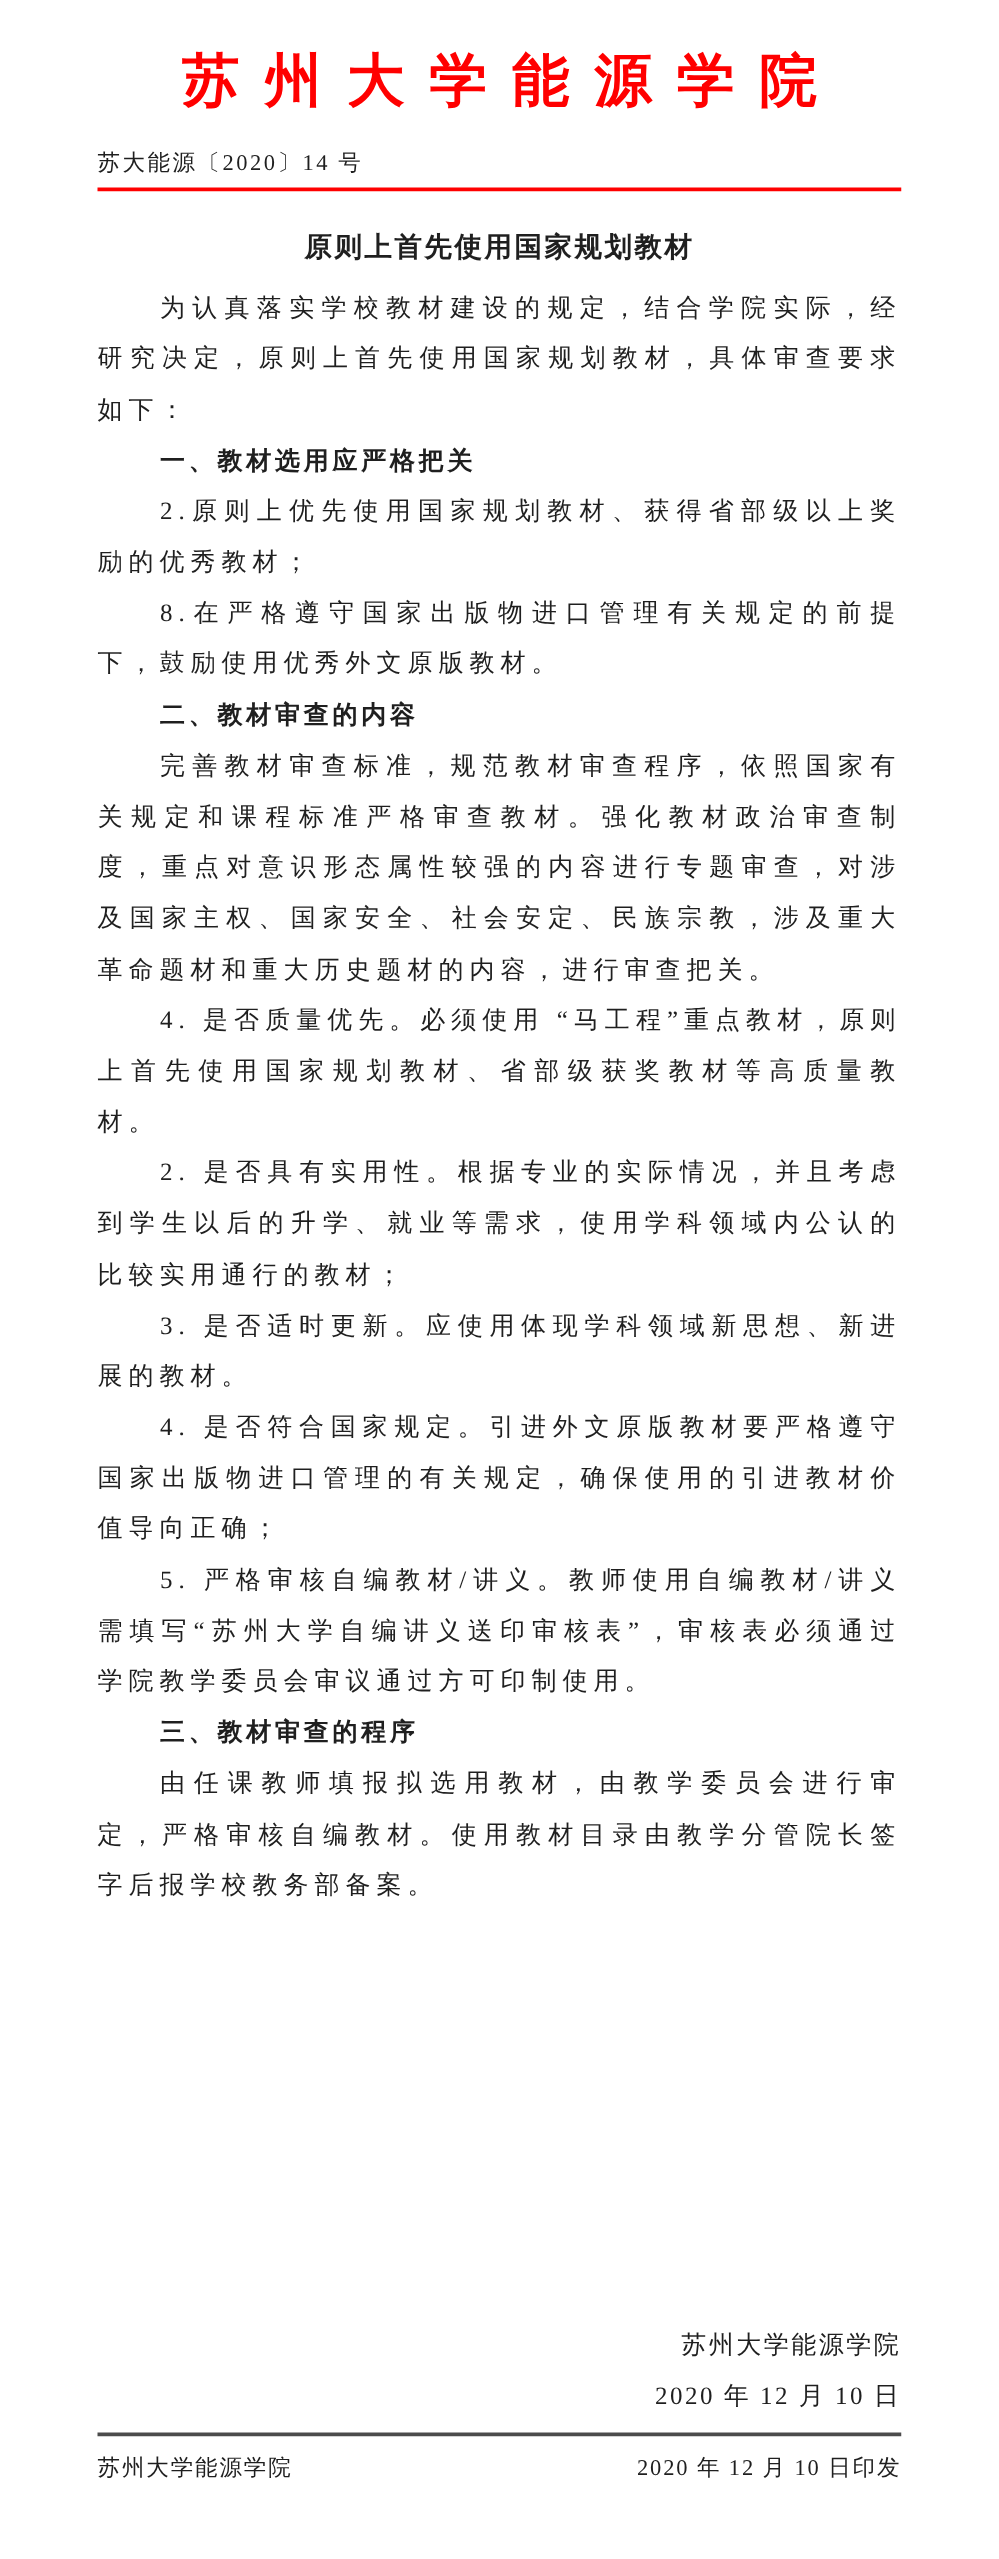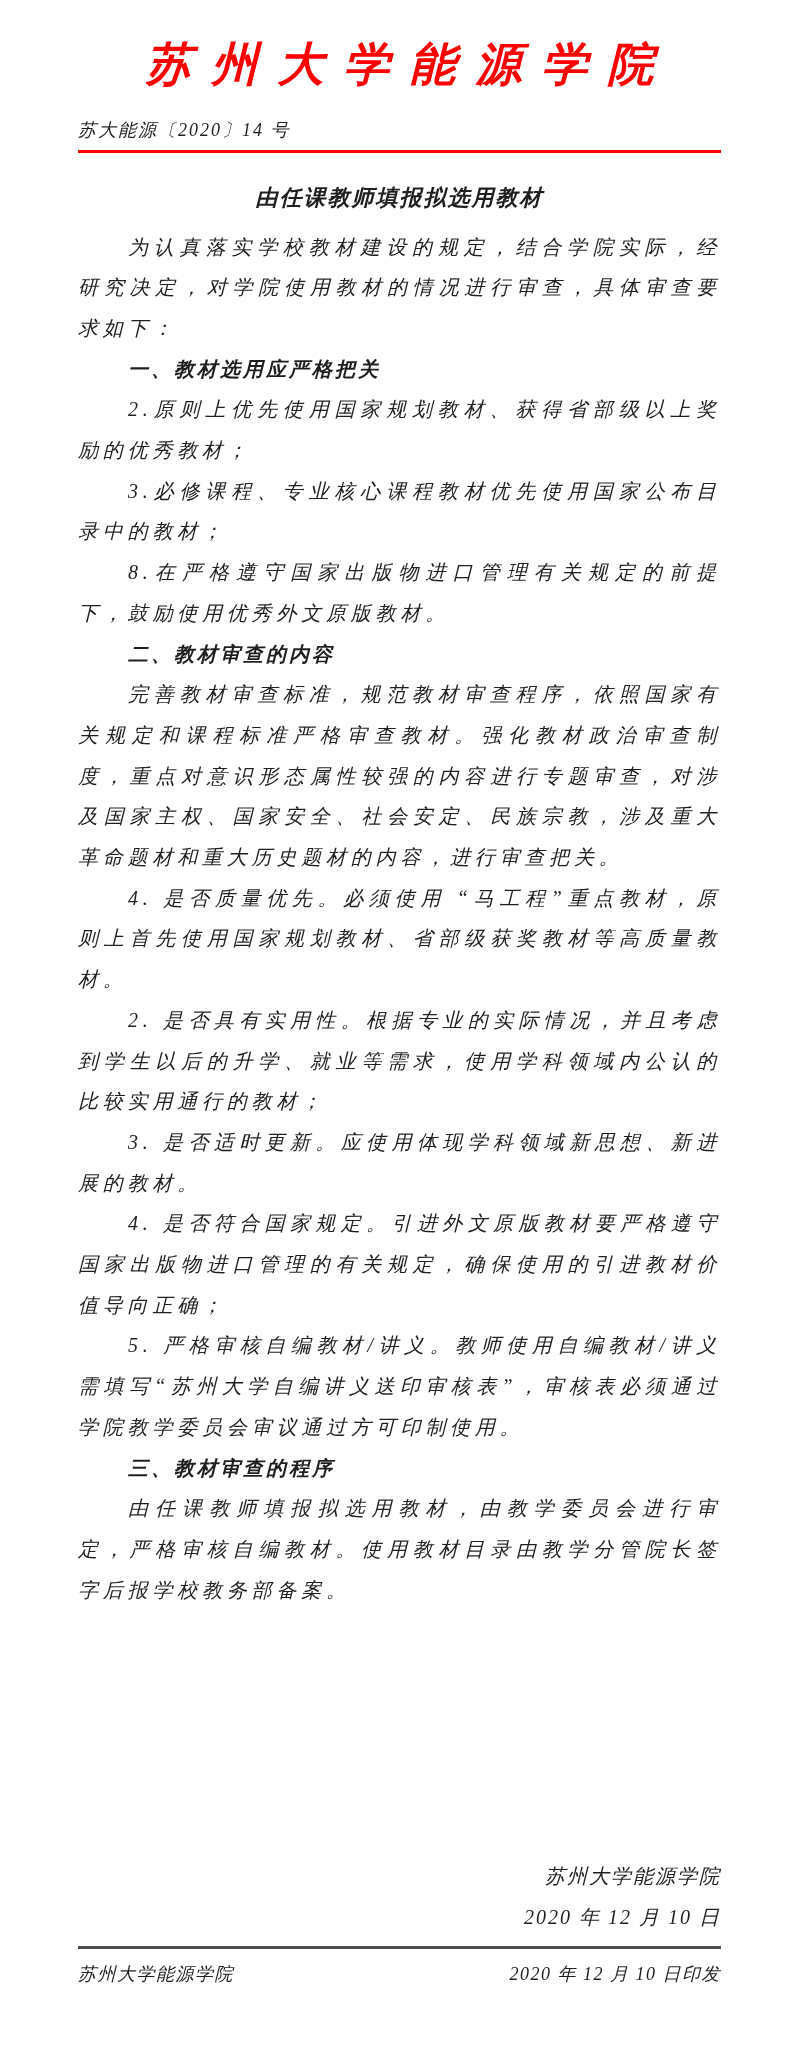--- a/index.html
+++ b/index.html
@@ -5,21 +5,20 @@
   html, body { margin: 0; padding: 0; background: #ffffff; }
   .page {
     position: relative;
     width: 799px;
     height: 2047px;
     margin: 0 auto;
     background: #ffffff;
     color: #1f1f1f;
     font-family: "Liberation Serif", "DejaVu Serif", serif;
     overflow: hidden;
-    font-style: italic;
   }
   .content { padding: 0 78px; }
 
   .org-title {
     padding-top: 36px;
     color: #ff0000;
     font-size: 46px;
     font-weight: bold;
     text-align: center;
     letter-spacing: 20px;
@@ -95,27 +94,26 @@
 <body>
 
 <div class="page">
   <div class="content">
     <div class="org-title">苏州大学能源学院</div>
 
     <div class="doc-number">苏大能源〔2020〕14 号</div>
 
     <div class="red-rule"></div>
 
-    <div class="doc-title">由任课教师填报拟选用教材</div>
+    <div class="doc-title">原则上首先使用国家规划教材</div>
 
     <div class="body-text">
-        <p class="body">为认真落实学校教材建设的规定，结合学院实际，经研究决定，对学院使用教材的情况进行审查，具体审查要求如下：</p>
+        <p class="body">为认真落实学校教材建设的规定，结合学院实际，经研究决定，原则上首先使用国家规划教材，具体审查要求如下：</p>
         <p class="heading">一、教材选用应严格把关</p>
         <p class="body">2.原则上优先使用国家规划教材、获得省部级以上奖励的优秀教材；</p>
-        <p class="body">3.必修课程、专业核心课程教材优先使用国家公布目录中的教材；</p>
         <p class="body">8.在严格遵守国家出版物进口管理有关规定的前提下，鼓励使用优秀外文原版教材。</p>
         <p class="heading">二、教材审查的内容</p>
         <p class="body">完善教材审查标准，规范教材审查程序，依照国家有关规定和课程标准严格审查教材。强化教材政治审查制度，重点对意识形态属性较强的内容进行专题审查，对涉及国家主权、国家安全、社会安定、民族宗教，涉及重大革命题材和重大历史题材的内容，进行审查把关。</p>
         <p class="body">4. 是否质量优先。必须使用 “马工程”重点教材，原则上首先使用国家规划教材、省部级获奖教材等高质量教材。</p>
         <p class="body">2. 是否具有实用性。根据专业的实际情况，并且考虑到学生以后的升学、就业等需求，使用学科领域内公认的比较实用通行的教材；</p>
         <p class="body">3. 是否适时更新。应使用体现学科领域新思想、新进展的教材。</p>
         <p class="body">4. 是否符合国家规定。引进外文原版教材要严格遵守国家出版物进口管理的有关规定，确保使用的引进教材价值导向正确；</p>
         <p class="body">5. 严格审核自编教材/讲义。教师使用自编教材/讲义需填写“苏州大学自编讲义送印审核表”，审核表必须通过学院教学委员会审议通过方可印制使用。</p>
         <p class="heading">三、教材审查的程序</p>
         <p class="body">由任课教师填报拟选用教材，由教学委员会进行审定，严格审核自编教材。使用教材目录由教学分管院长签字后报学校教务部备案。</p>

